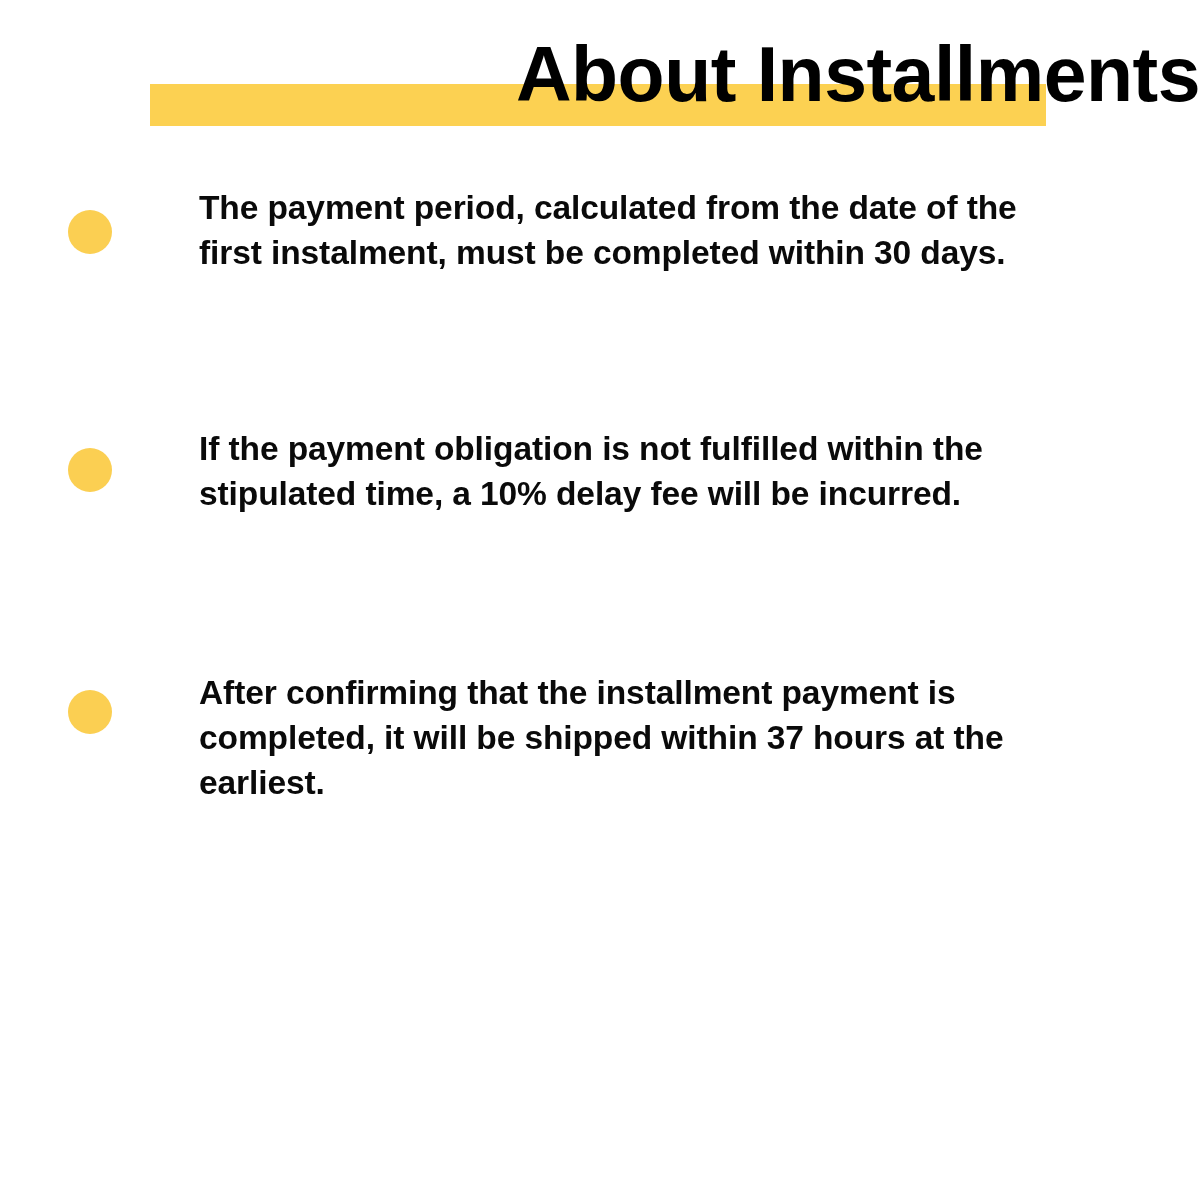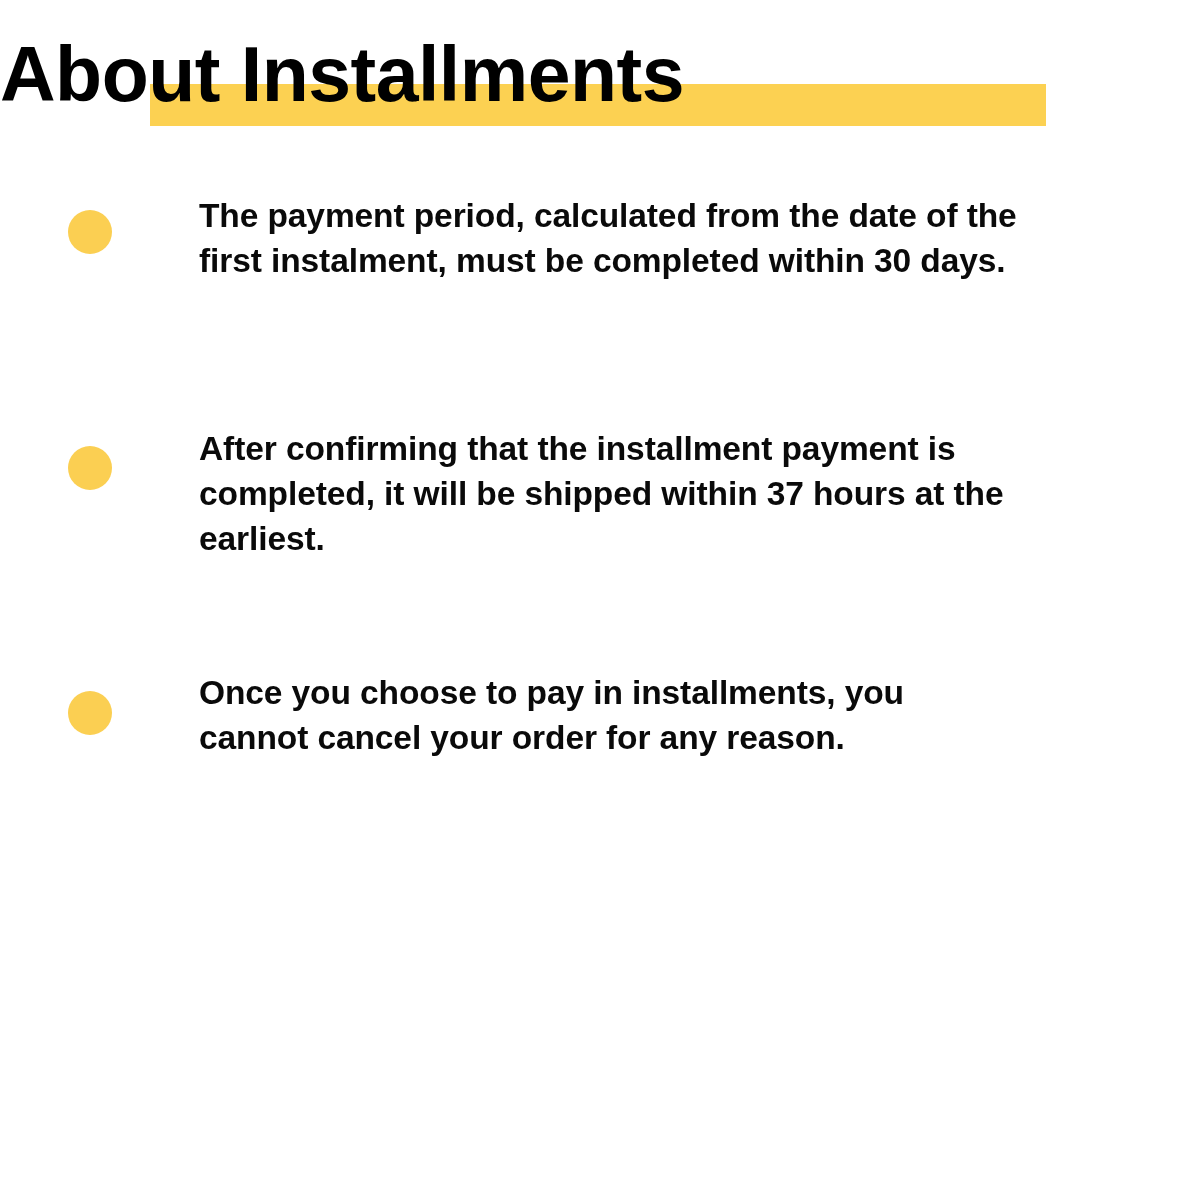--- a/index.html
+++ b/index.html
@@ -32,21 +32,21 @@
     top: 84px;
     width: 896px;
     height: 42px;
     background: #fcd152;
   }
   .title-text {
     position: absolute;
     left: 0;
     top: 34px;
     width: 1200px;
-    text-align: left;
+    text-align: right;
     font-size: 77px;
     line-height: 80px;
     font-weight: bold;
     letter-spacing: -0.5px;
     color: #000000;
     white-space: nowrap;
   }
 
   
   .list {
@@ -75,21 +75,21 @@
     margin-left: 87px;
     margin-right: 180px;
     font-size: 33.5px;
     line-height: 45px;
     font-weight: bold;
     color: #0a0a0a;
     letter-spacing: -0.1px;
   }
   
   .row-0 .bullet-dot { margin-top: 28px; }
-  .row-0 .bullet-text { margin-top: 11px; }
+  .row-0 .bullet-text { margin-top: 3px; }
   .row-1 .bullet-dot { margin-top: 22px; }
   .row-1 .bullet-text { margin-top: 0px; }
   .row-2 .bullet-dot { margin-top: 20px; }
   .row-2 .bullet-text { margin-top: 0px; }
   .row-3 .bullet-dot { margin-top: 21px; }
   .row-3 .bullet-text { margin-top: 0px; }
 </style>
 </head>
 <body>
 
@@ -100,26 +100,26 @@
     <div class="title-text">About Installments</div>
   </div>
 
   <div class="list">
 
     <div class="bullet-row row-0">
       <span class="bullet-dot"></span>
       <div class="bullet-text">The payment period, calculated from the date of the first instalment, must be completed within 30 days.</div>
     </div>
 
+    <div class="bullet-row row-1">
+      <span class="bullet-dot"></span>
+      <div class="bullet-text">If the payment obligation is not fulfilled within the stipulated time, a 10% delay fee will be incurred.</div>
+    </div>
 
     <div class="bullet-row row-2">
       <span class="bullet-dot"></span>
       <div class="bullet-text">After confirming that the installment payment is completed, it will be shipped within 37 hours at the earliest.</div>
     </div>
 
-    <div class="bullet-row row-3">
-      <span class="bullet-dot"></span>
-      <div class="bullet-text">Once you choose to pay in installments, you cannot cancel your order for any reason.</div>
-    </div>
 
   </div>
 
 </div>
 
 </body></html>

